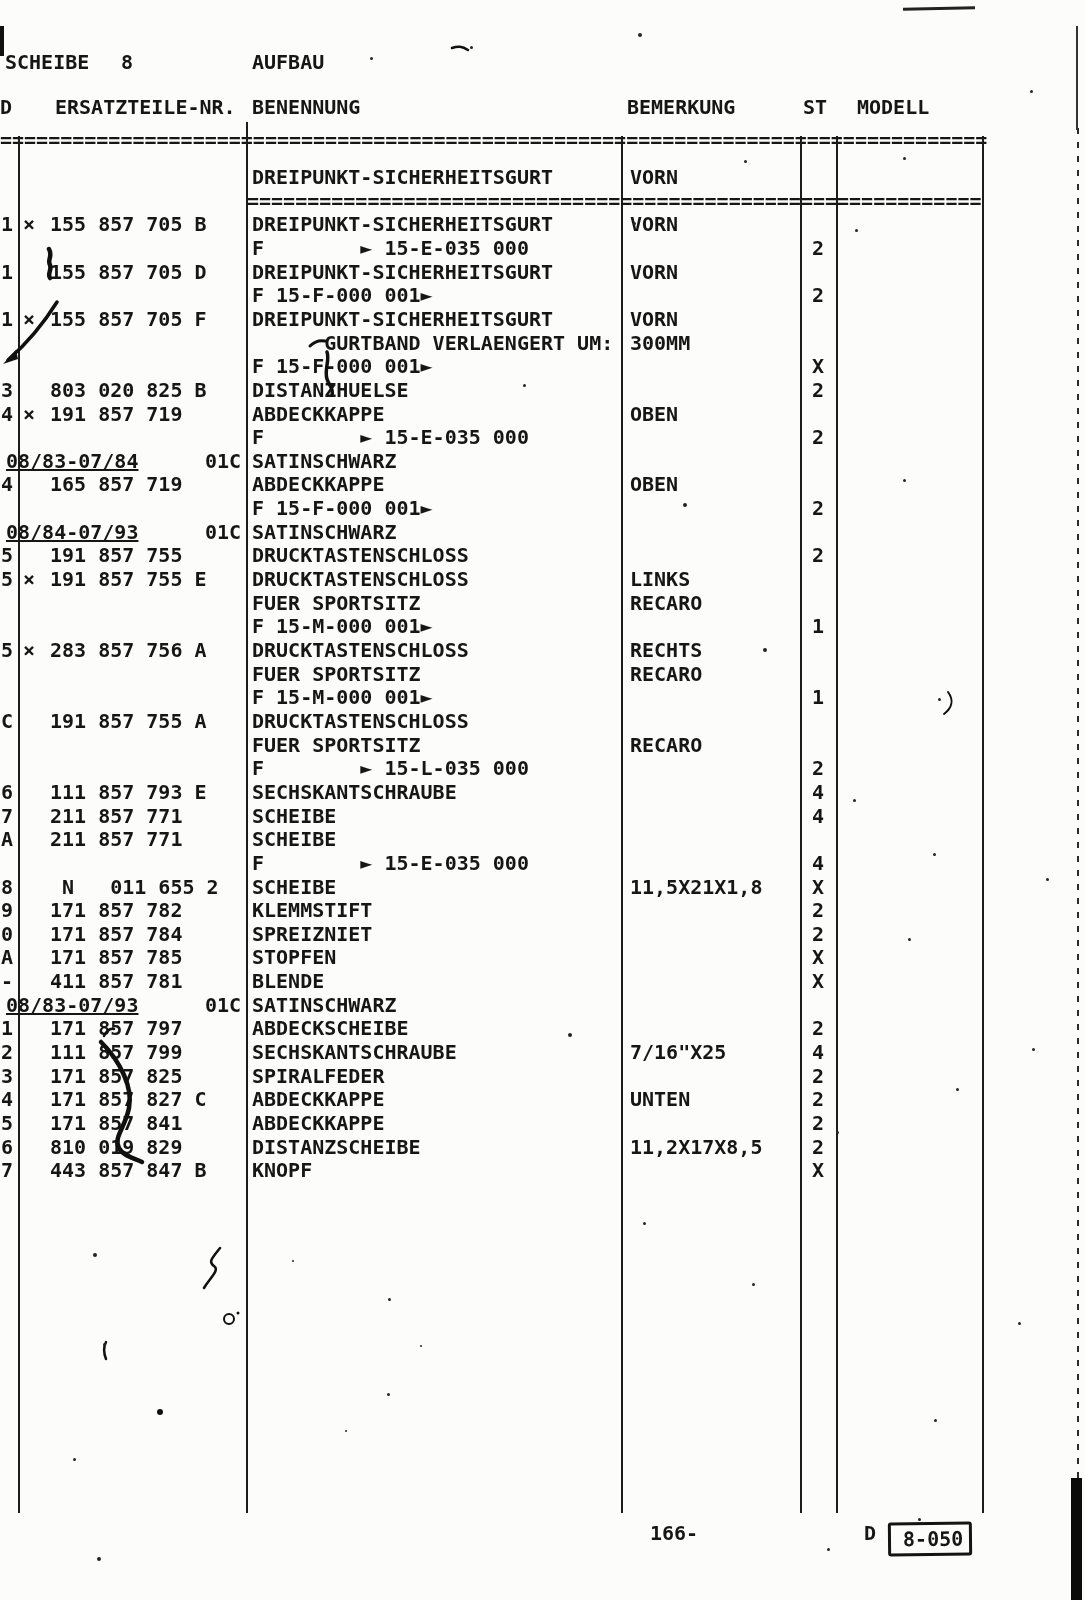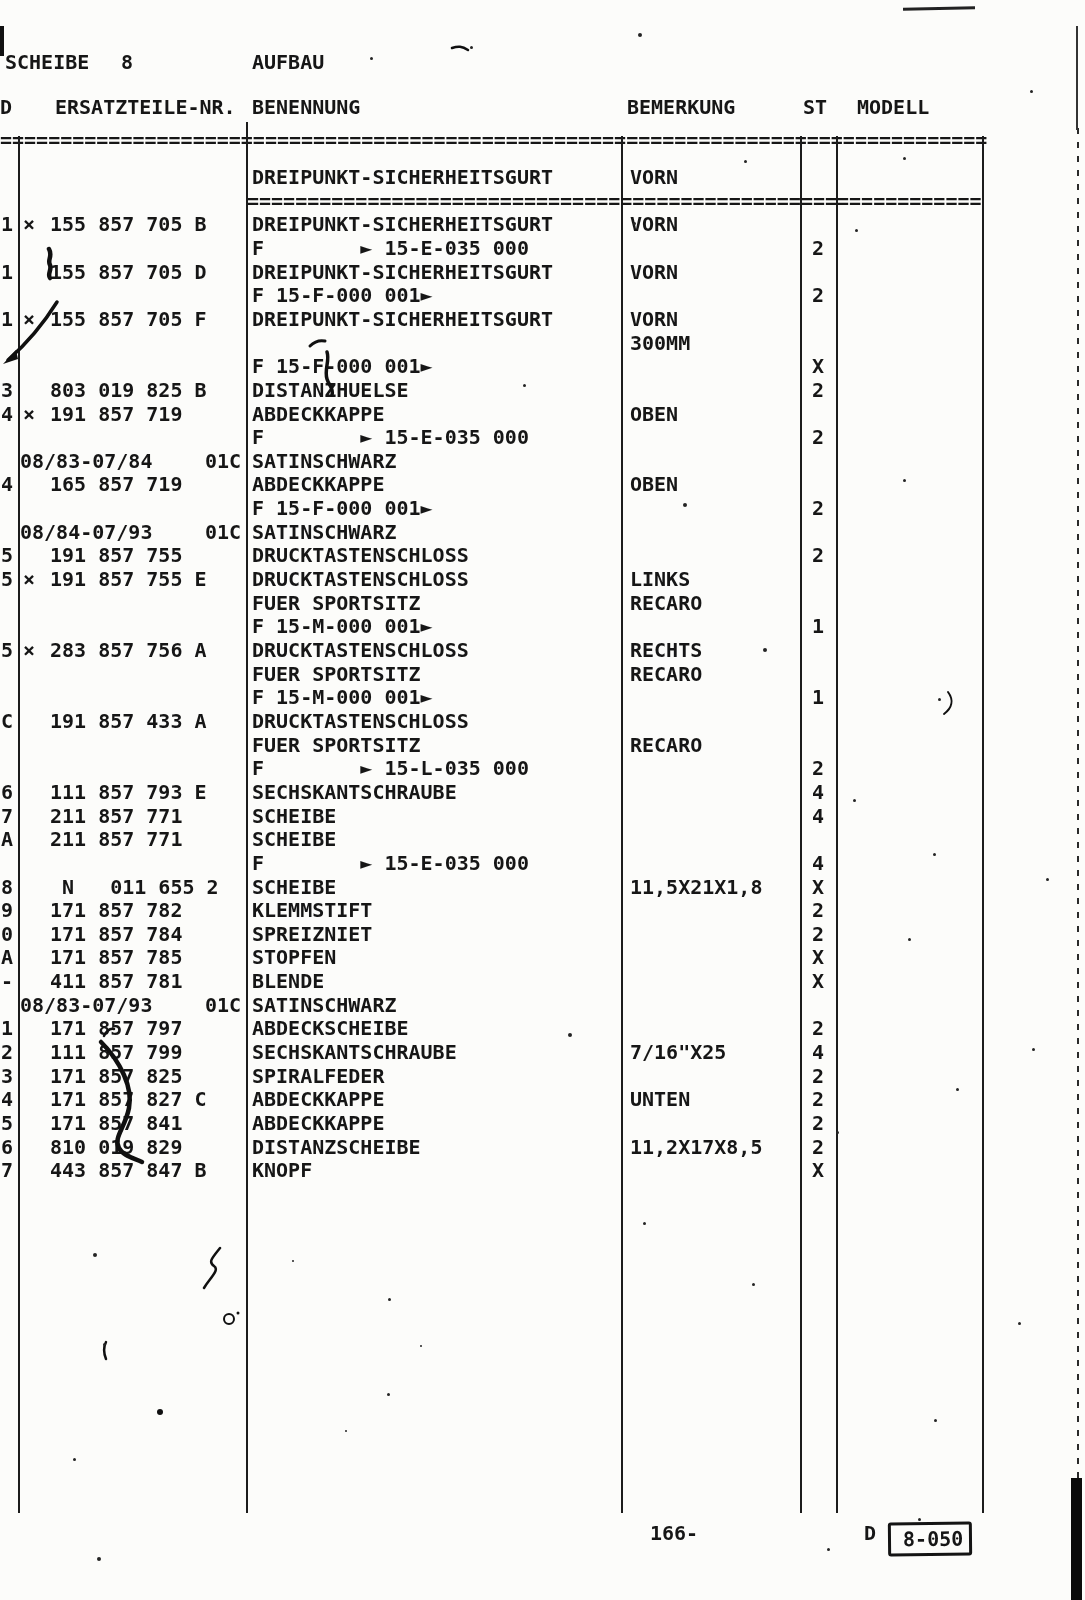--- a/index.html
+++ b/index.html
@@ -10,21 +10,21 @@
   }
   .t{position:absolute;font-size:20px;line-height:24px;white-space:pre;}
   .line{position:absolute;left:0;width:1085px;height:24px;}
   .line span{position:absolute;font-size:20px;line-height:24px;white-space:pre;}
   .pos{left:0;width:13px;text-align:right;}
   .posmark{left:23px;font-size:17px;}
   .pn{left:50px;}
   .ben{left:252px;text-align:center;}
   .bem{left:630px;text-align:right;}
   .st{left:800px;width:36px;text-align:center;}
-  .period{left:20px;}
+  .period{left:6px;text-decoration:underline;}
   .pcode{left:205px;}
   .sepchars{left:247px;letter-spacing:0;}
   .vline{position:absolute;width:2px;background:#1c1c1c;}
   .speck{position:absolute;background:#242424;border-radius:50%;}
   .footer-box{
     position:absolute;border:3px solid #141414;border-radius:3px;
     font-size:20px;line-height:26px;padding:1px 6px;transform:rotate(-0.6deg);
   }
   .marks{position:absolute;left:0;top:0;pointer-events:none;}
   .edge-dash{
@@ -97,29 +97,30 @@
         <span class="st">2</span>
       </div>
       <div class="line" style="top: 306.9px;">
         <span class="pos">1</span>
         <span class="posmark">×</span>
         <span class="pn">155 857 705 F</span>
         <span class="ben">DREIPUNKT-SICHERHEITSGURT</span>
         <span class="bem">VORN</span>
       </div>
       <div class="line" style="top: 330.55px;">
+        <span class="ben">      GURTBAND VERLAENGERT UM:</span>
         <span class="bem">300MM</span>
       </div>
       <div class="line" style="top: 354.2px;">
         <span class="ben">F 15-F-000 001►</span>
         <span class="st">X</span>
       </div>
       <div class="line" style="top: 377.85px;">
         <span class="pos">3</span>
-        <span class="pn">803 019 825 B</span>
+        <span class="pn">803 020 825 B</span>
         <span class="ben">DISTANZHUELSE</span>
         <span class="st">2</span>
       </div>
       <div class="line" style="top: 401.5px;">
         <span class="pos">4</span>
         <span class="posmark">×</span>
         <span class="pn">191 857 719</span>
         <span class="ben">ABDECKKAPPE</span>
         <span class="bem">OBEN</span>
       </div>
@@ -178,21 +179,21 @@
       <div class="line" style="top: 661.65px;">
         <span class="ben">FUER SPORTSITZ</span>
         <span class="bem">RECARO</span>
       </div>
       <div class="line" style="top: 685.3px;">
         <span class="ben">F 15-M-000 001►</span>
         <span class="st">1</span>
       </div>
       <div class="line" style="top: 708.95px;">
         <span class="pos">C</span>
-        <span class="pn">191 857 433 A</span>
+        <span class="pn">191 857 755 A</span>
         <span class="ben">DRUCKTASTENSCHLOSS</span>
       </div>
       <div class="line" style="top: 732.6px;">
         <span class="ben">FUER SPORTSITZ</span>
         <span class="bem">RECARO</span>
       </div>
       <div class="line" style="top: 756.25px;">
         <span class="ben">F        ► 15-L-035 000</span>
         <span class="st">2</span>
       </div>

